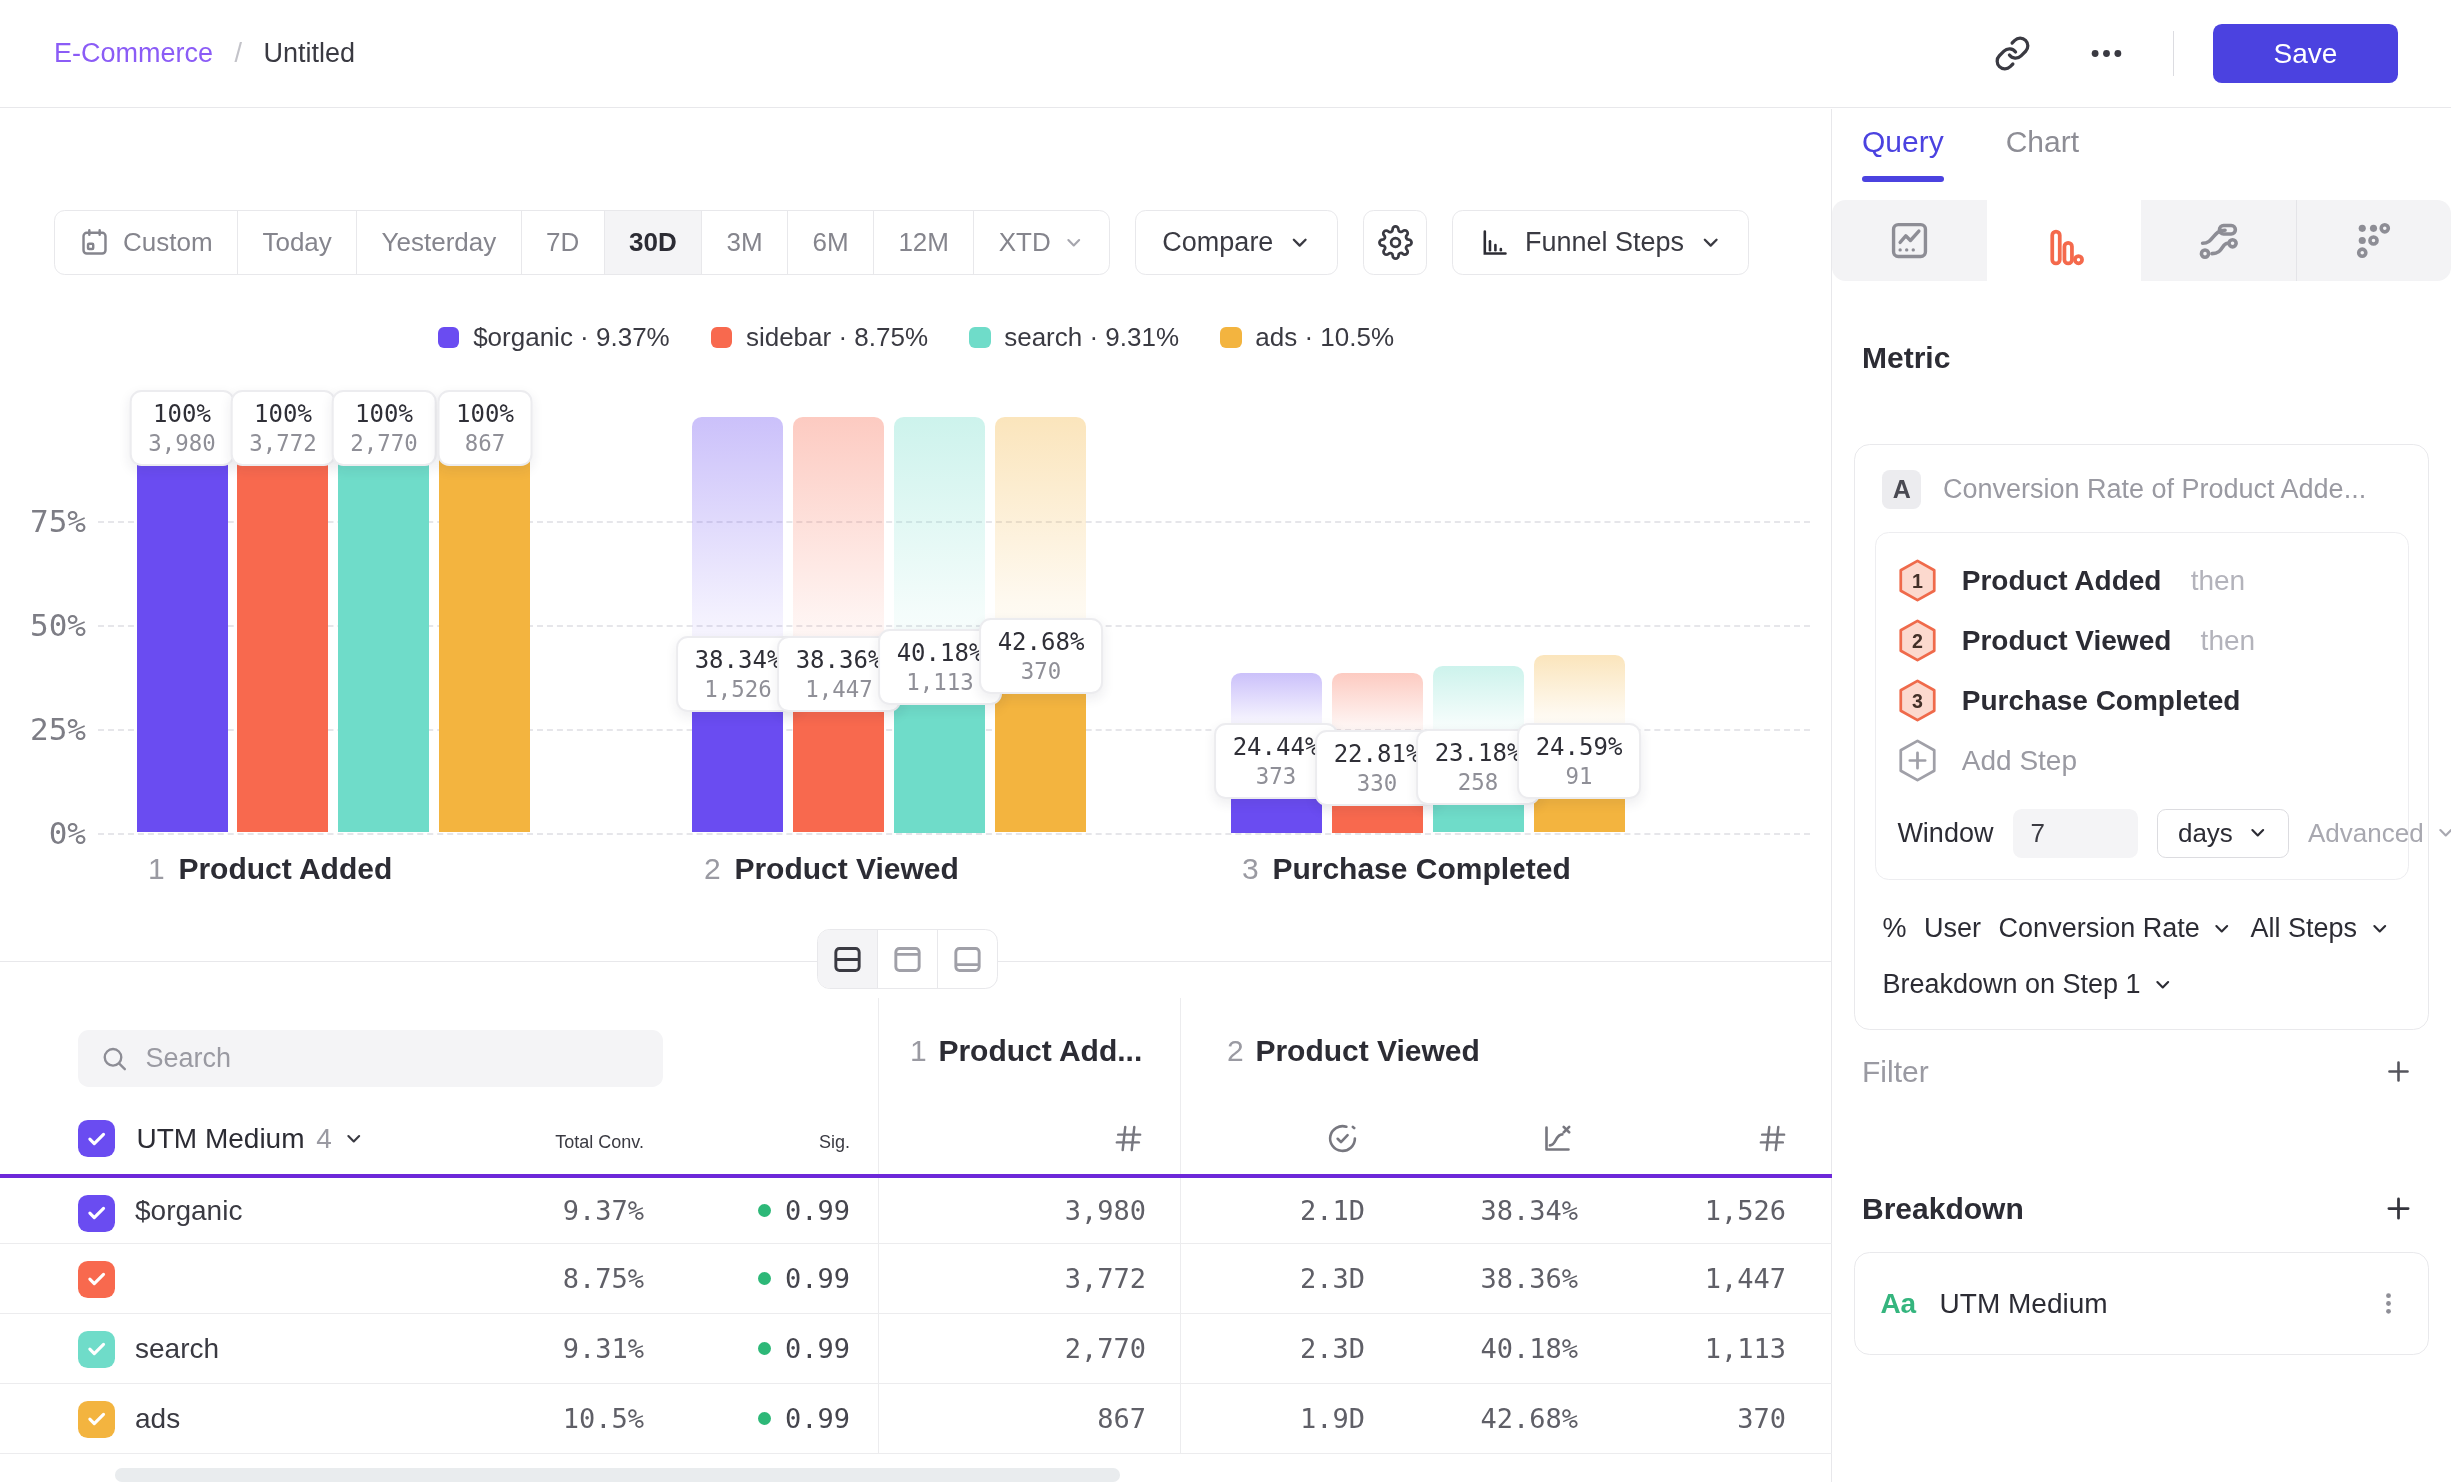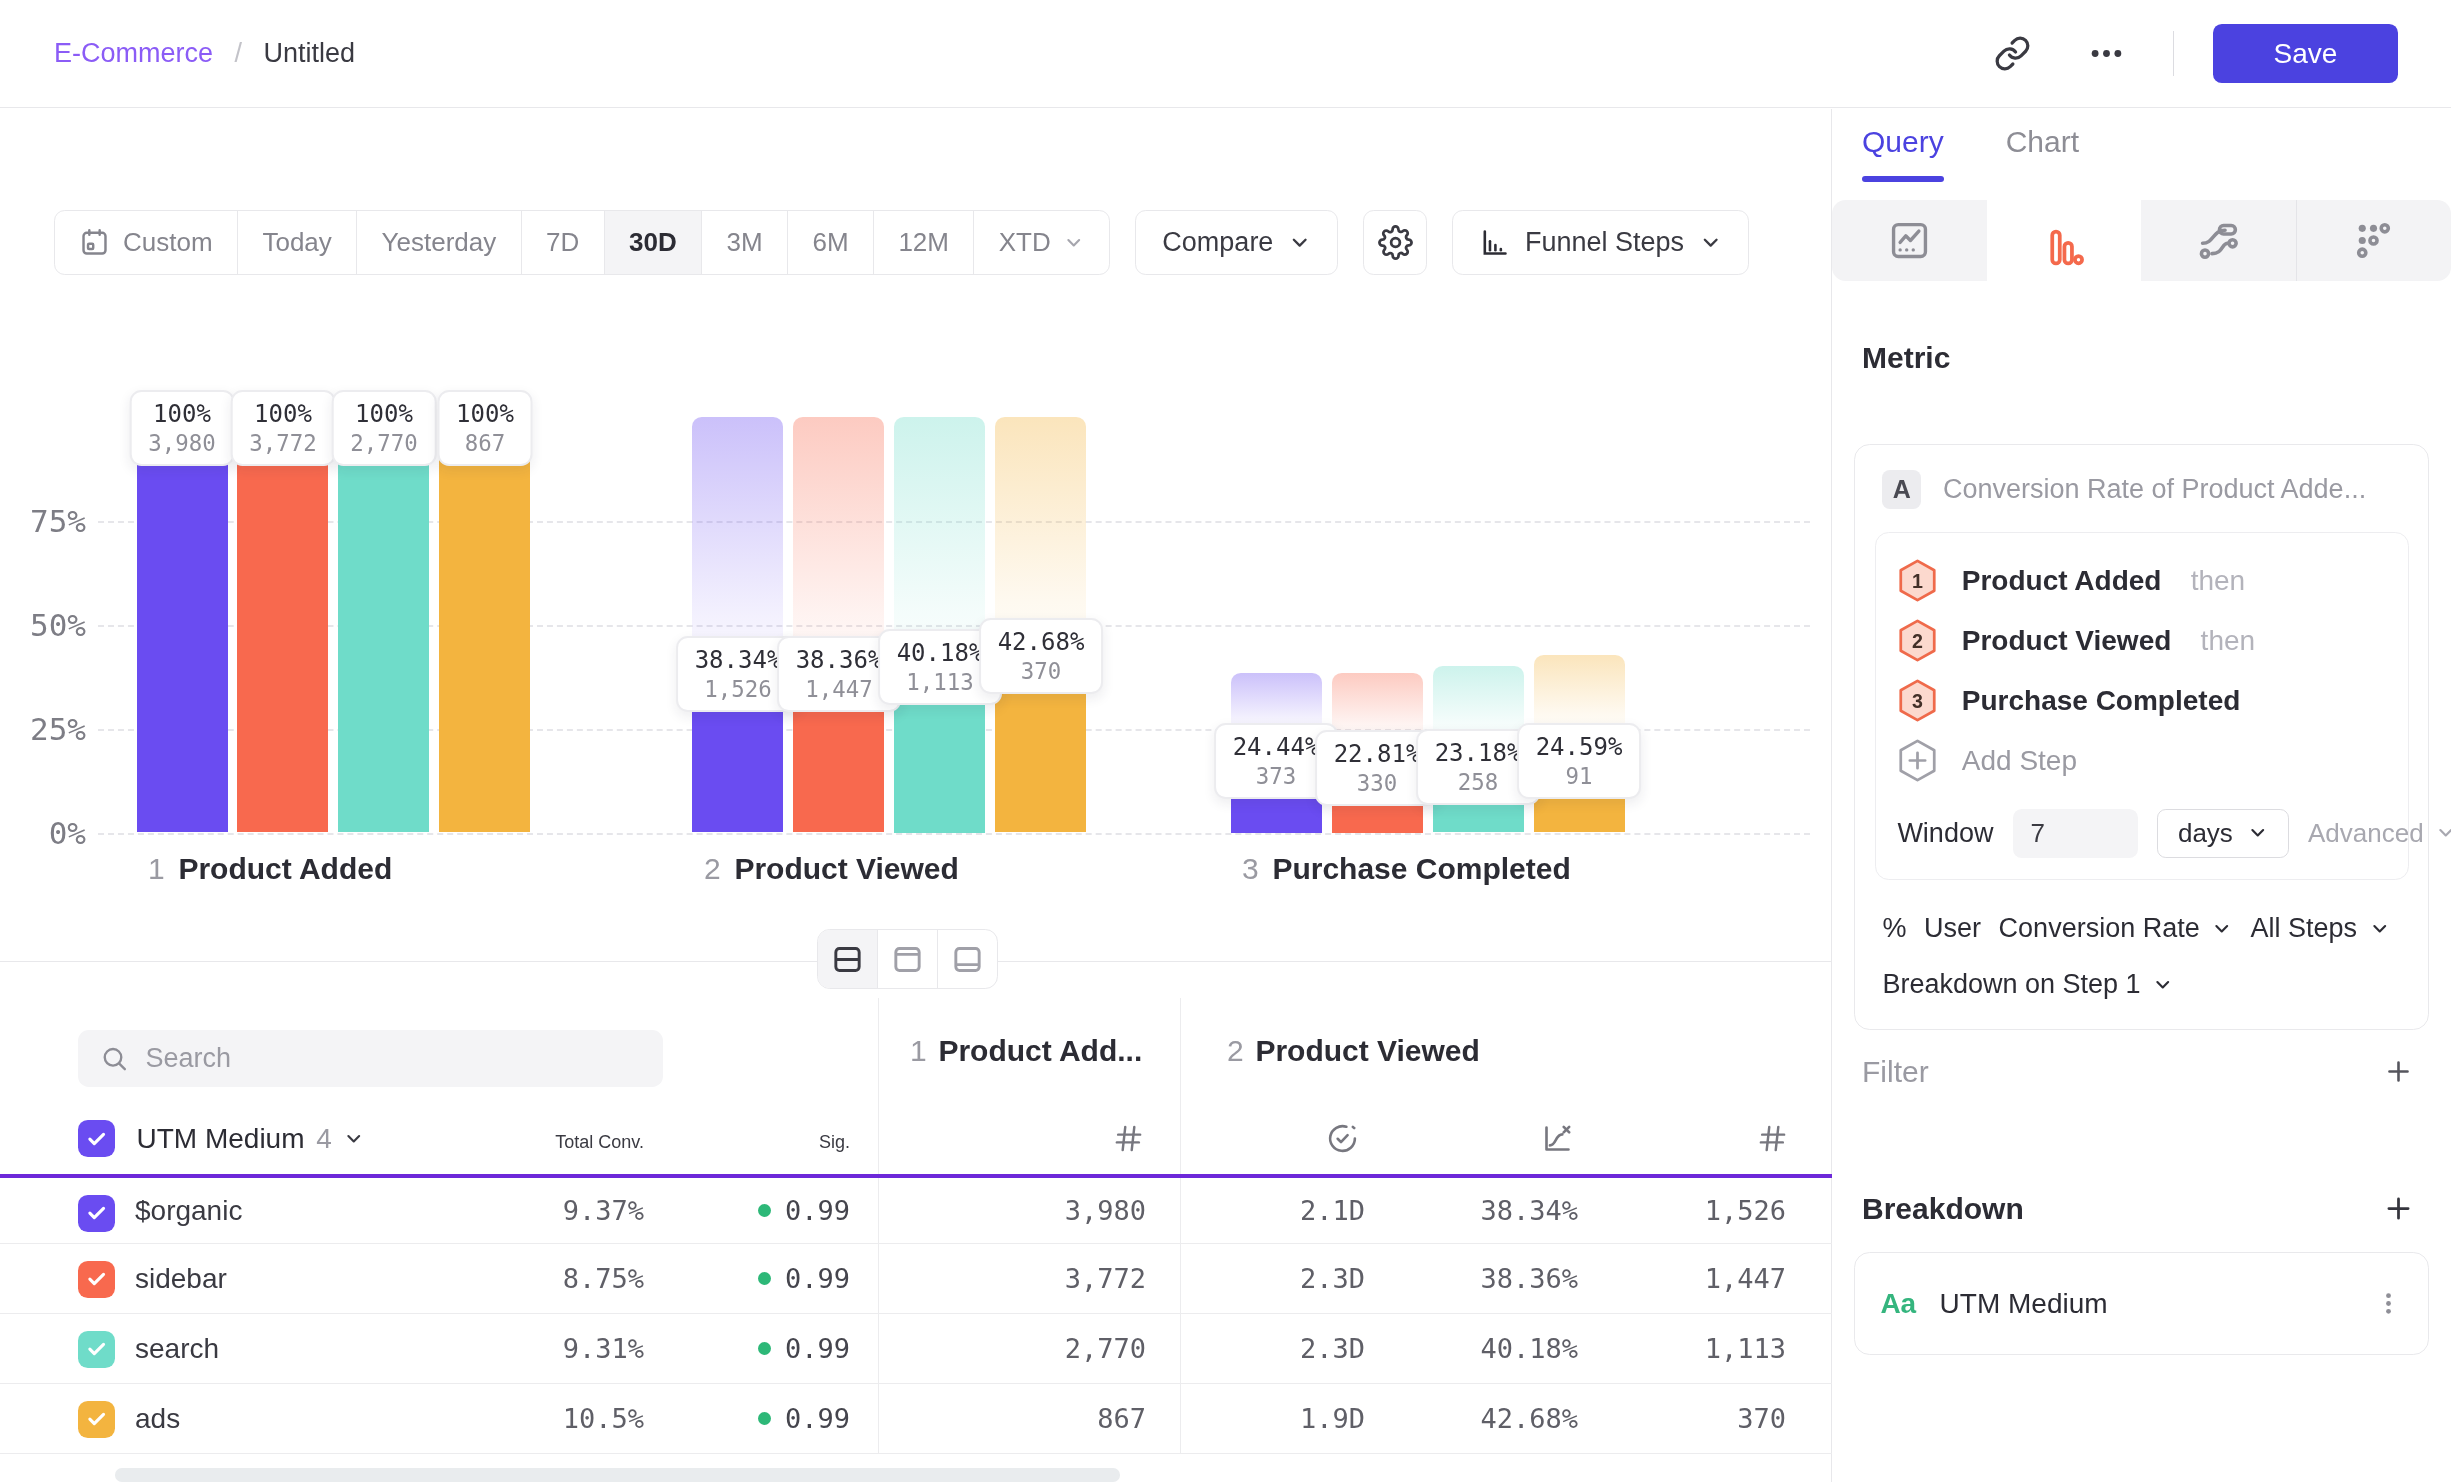--- a/index.html
+++ b/index.html
@@ -224,20 +224,38 @@
             <path d="M12.7 14v4"></path>
             <path d="M16.9 17v1"></path>
           </svg>
         <span>Funnel Steps</span>
         <svg width="23.4" height="23.4" viewBox="0 0 24 24" fill="none" stroke="#3a3a42" stroke-width="2.4" stroke-linecap="round" stroke-linejoin="round">
             <path d="M6 9l6 6 6-6"></path>
           </svg>
       </div>
     </div>
 
+    <div class="legend" id="legend">
+        <div class="legend-item">
+          <span class="legend-swatch" style="background: rgb(106, 76, 241);"></span>
+          <span>$organic · 9.37%</span>
+        </div>
+        <div class="legend-item">
+          <span class="legend-swatch" style="background: rgb(248, 105, 78);"></span>
+          <span>sidebar · 8.75%</span>
+        </div>
+        <div class="legend-item">
+          <span class="legend-swatch" style="background: rgb(111, 220, 201);"></span>
+          <span>search · 9.31%</span>
+        </div>
+        <div class="legend-item">
+          <span class="legend-swatch" style="background: rgb(243, 180, 63);"></span>
+          <span>ads · 10.5%</span>
+        </div>
+      </div>
 
     <div class="chart" id="chart">
         <div class="gridline" style="top: 412px;"></div>
         <div class="ytick mono" style="left: 27px; top: 412px;">75%</div>
         <div class="gridline" style="top: 516px;"></div>
         <div class="ytick mono" style="left: 27px; top: 516px;">50%</div>
         <div class="gridline" style="top: 620px;"></div>
         <div class="ytick mono" style="left: 27px; top: 620px;">25%</div>
         <div class="gridline" style="top: 724px;"></div>
         <div class="ytick mono" style="left: 27px; top: 724px;">0%</div>
@@ -422,21 +440,20 @@
           <div class="tcell right num-cell mono" style="left: 1209px; width: 156px;">2.1D</div>
           <div class="tcell right num-cell mono" style="left: 1395px; width: 183px;">38.34%</div>
           <div class="tcell right num-cell mono" style="left: 1609px; width: 177px;">1,526</div>
         </div>
         <div class="trow">
           <span class="checkbox" style="position: absolute; left: 78px; top: 16.6px; background: rgb(248, 105, 78);">
             <svg width="23.4" height="23.4" viewBox="0 0 24 24" fill="none" stroke="#fff" stroke-width="3.2" stroke-linecap="round" stroke-linejoin="round">
               <path d="M5 12.5l4.5 4.5L19 7.5"></path>
             </svg>
           </span>
-          <div class="tcell row-name" style="left: 135px; width: 312px;">sidebar</div>
           <div class="tcell right num-cell mono" style="left: 449px; width: 195px;">8.75%</div>
           <div class="tcell right" style="left: 655px; width: 195px;">
             <span class="sig-dot"></span>
             <span class="num-cell mono" style="color: rgb(69, 69, 77);">0.99</span>
           </div>
           <div class="tcell right num-cell mono" style="left: 951px; width: 195px;">3,772</div>
           <div class="tcell right num-cell mono" style="left: 1209px; width: 156px;">2.3D</div>
           <div class="tcell right num-cell mono" style="left: 1395px; width: 183px;">38.36%</div>
           <div class="tcell right num-cell mono" style="left: 1609px; width: 177px;">1,447</div>
         </div>

